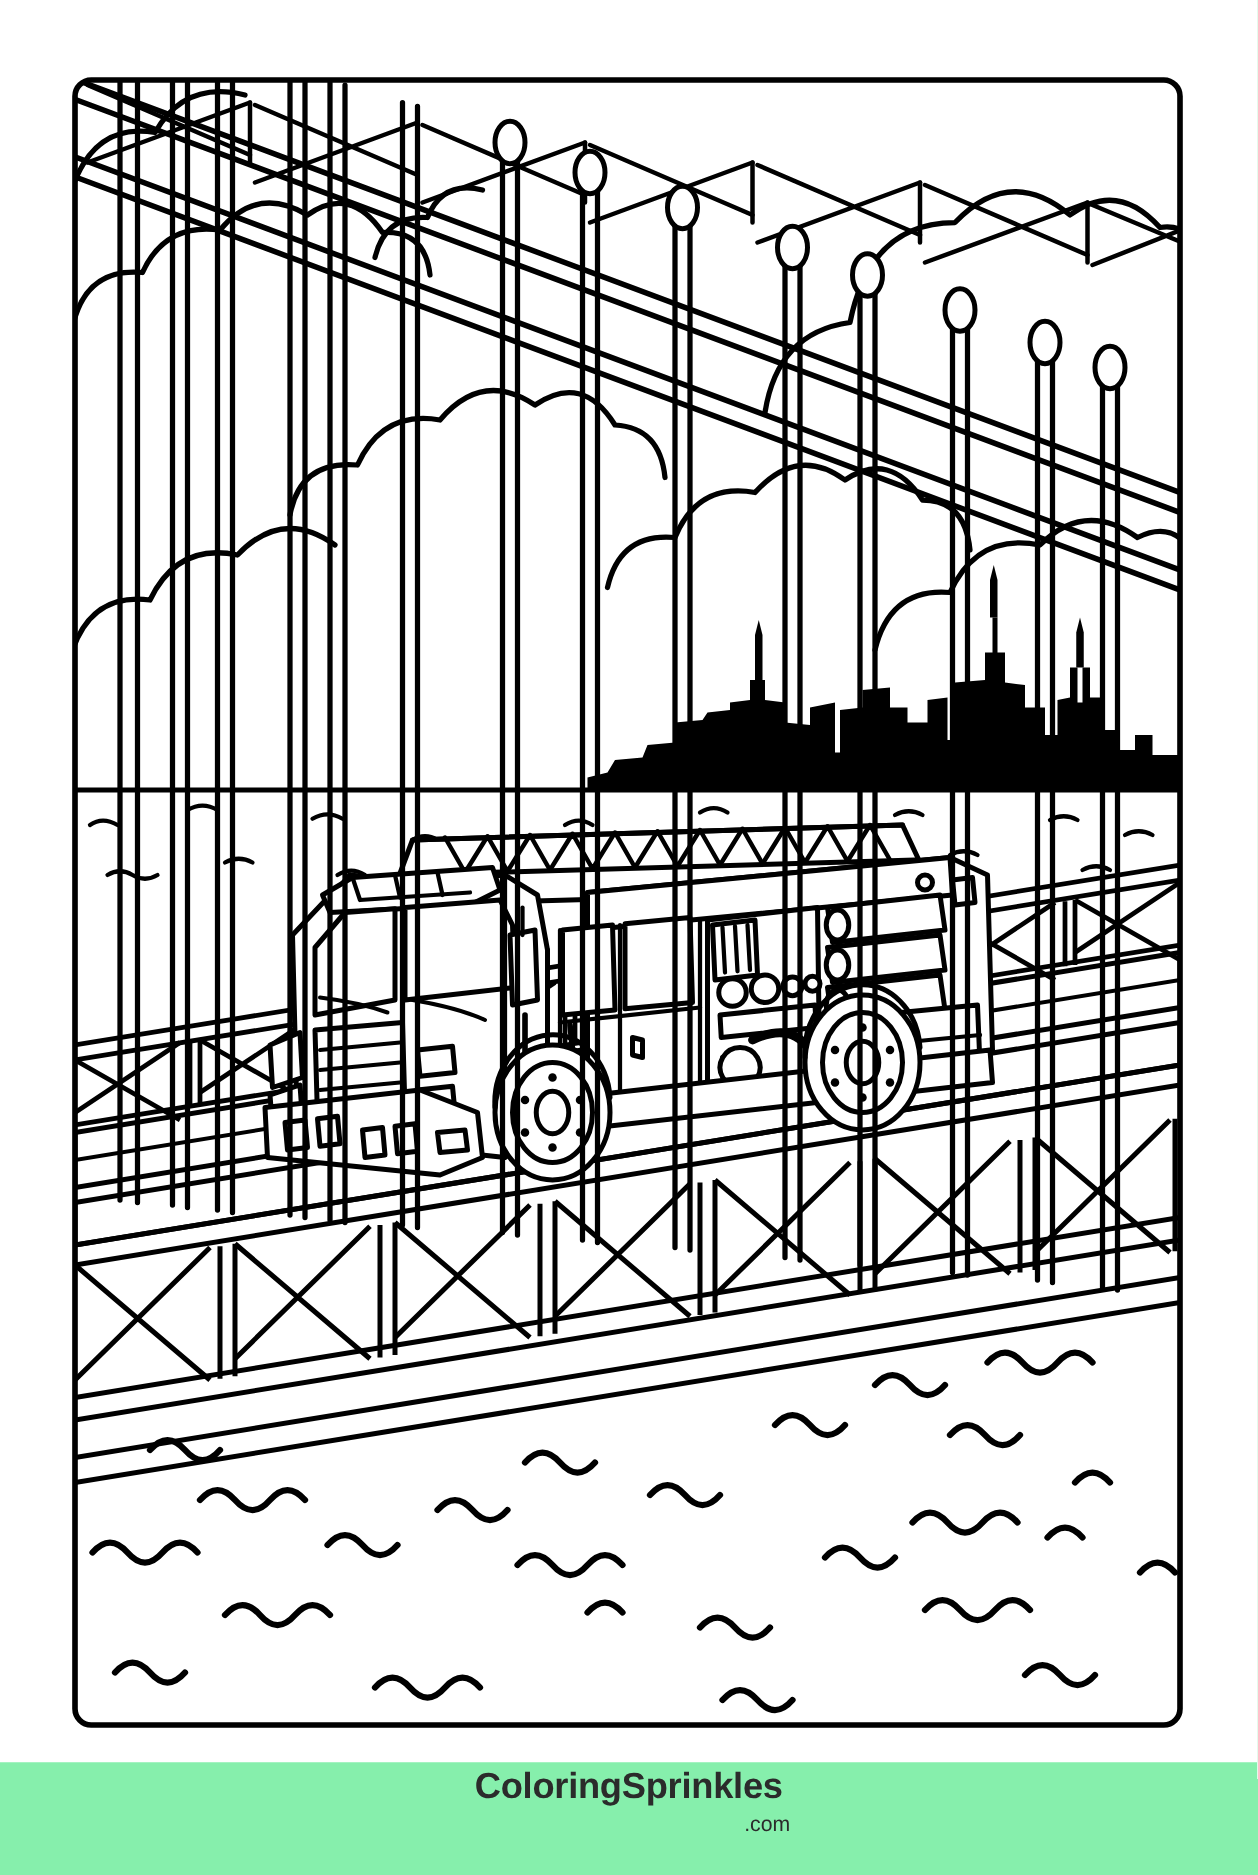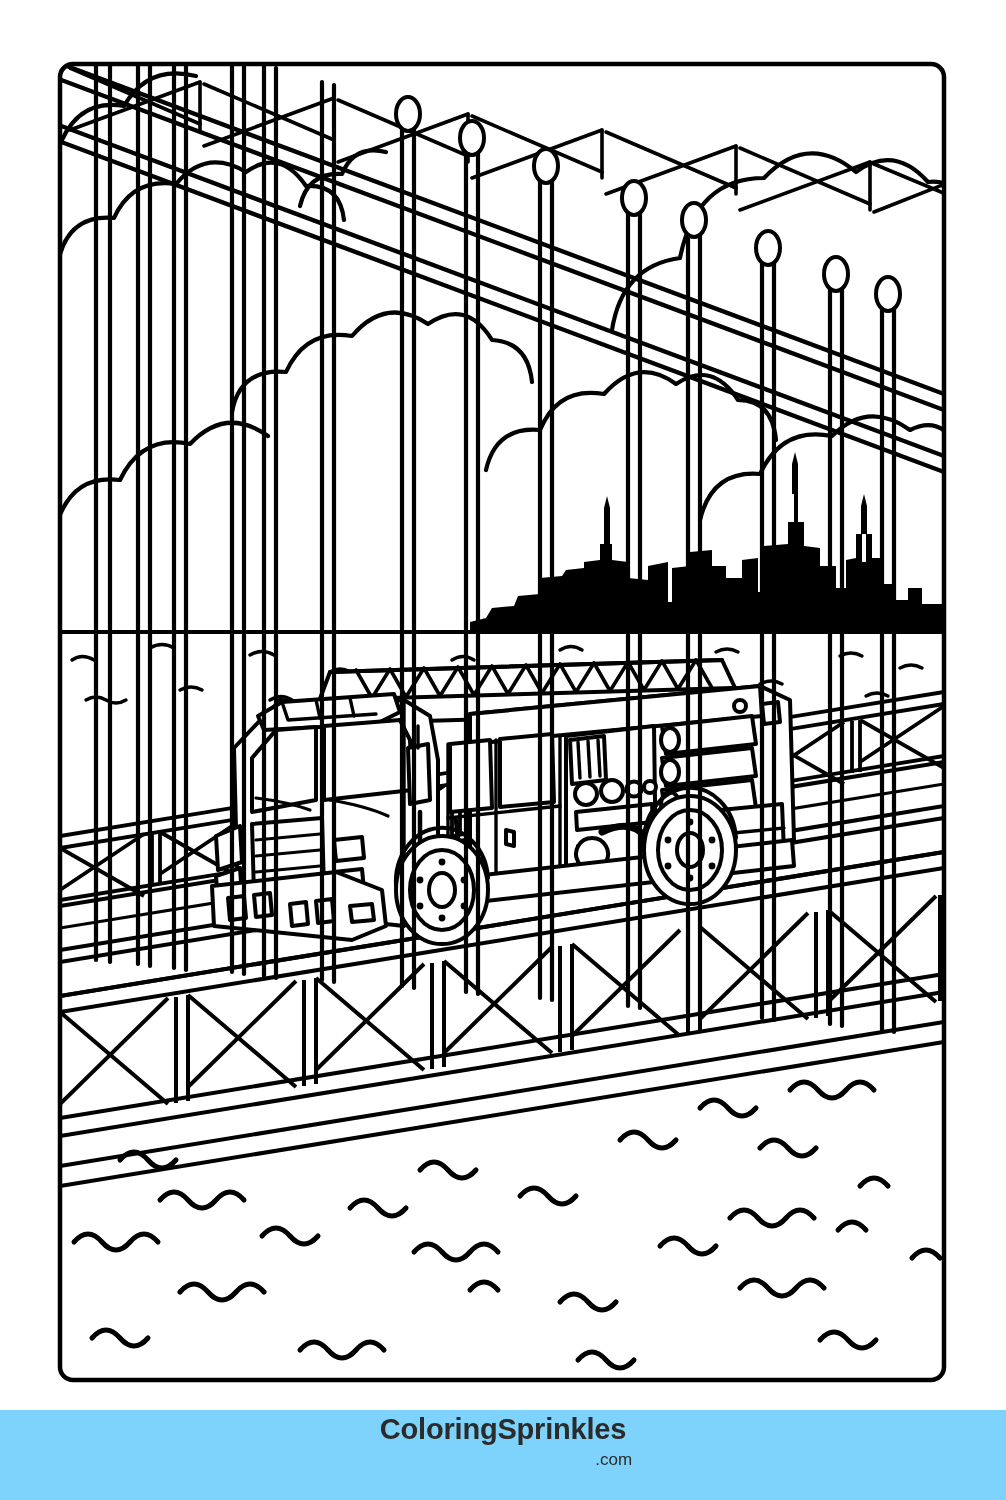--- a/index.html
+++ b/index.html
@@ -10,21 +10,21 @@
   body {
     width: 1006px;
     height: 1500px;
     font-family: "Liberation Sans", sans-serif;
     overflow: hidden;
   }
   #page {
     position: relative;
     width: 1006px;
     height: 1500px;
-    background: #7dd3fc;
+    background: #86efac;
   }
   #art-wrap {
     position: absolute;
     left: 0;
     top: 0;
     width: 1006px;
     height: 1410px;
   }
   #art {
     display: block;

